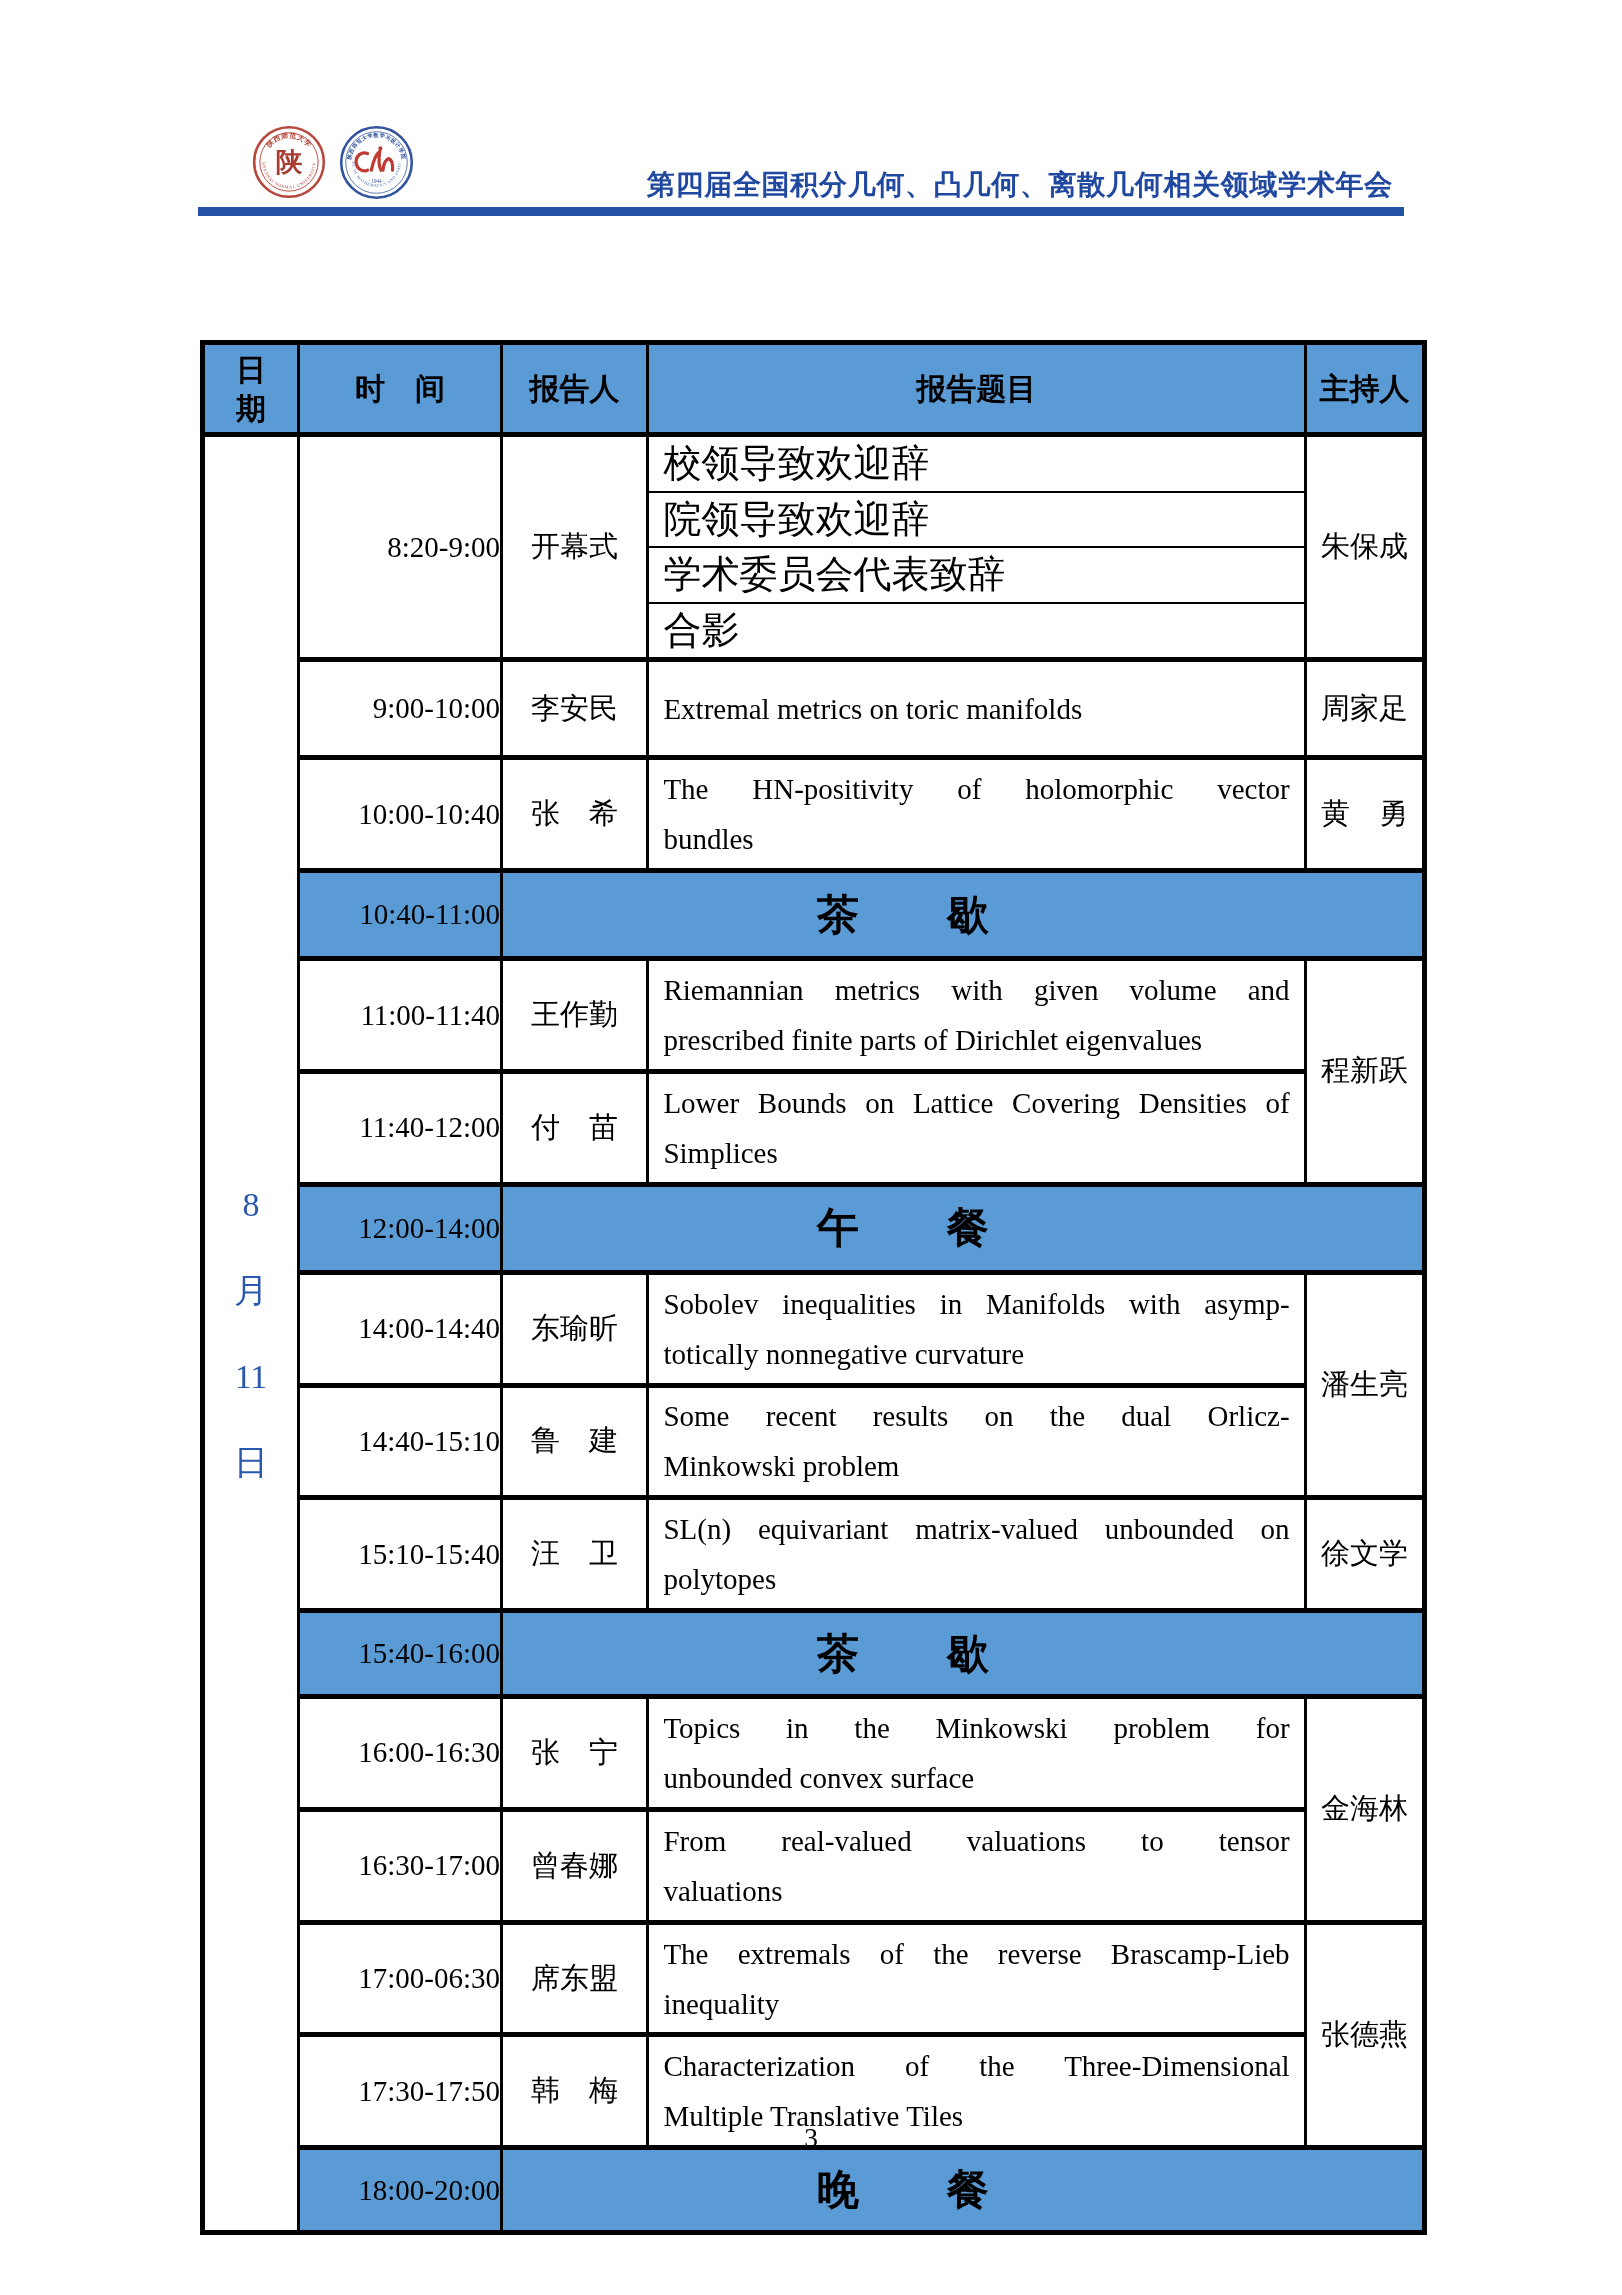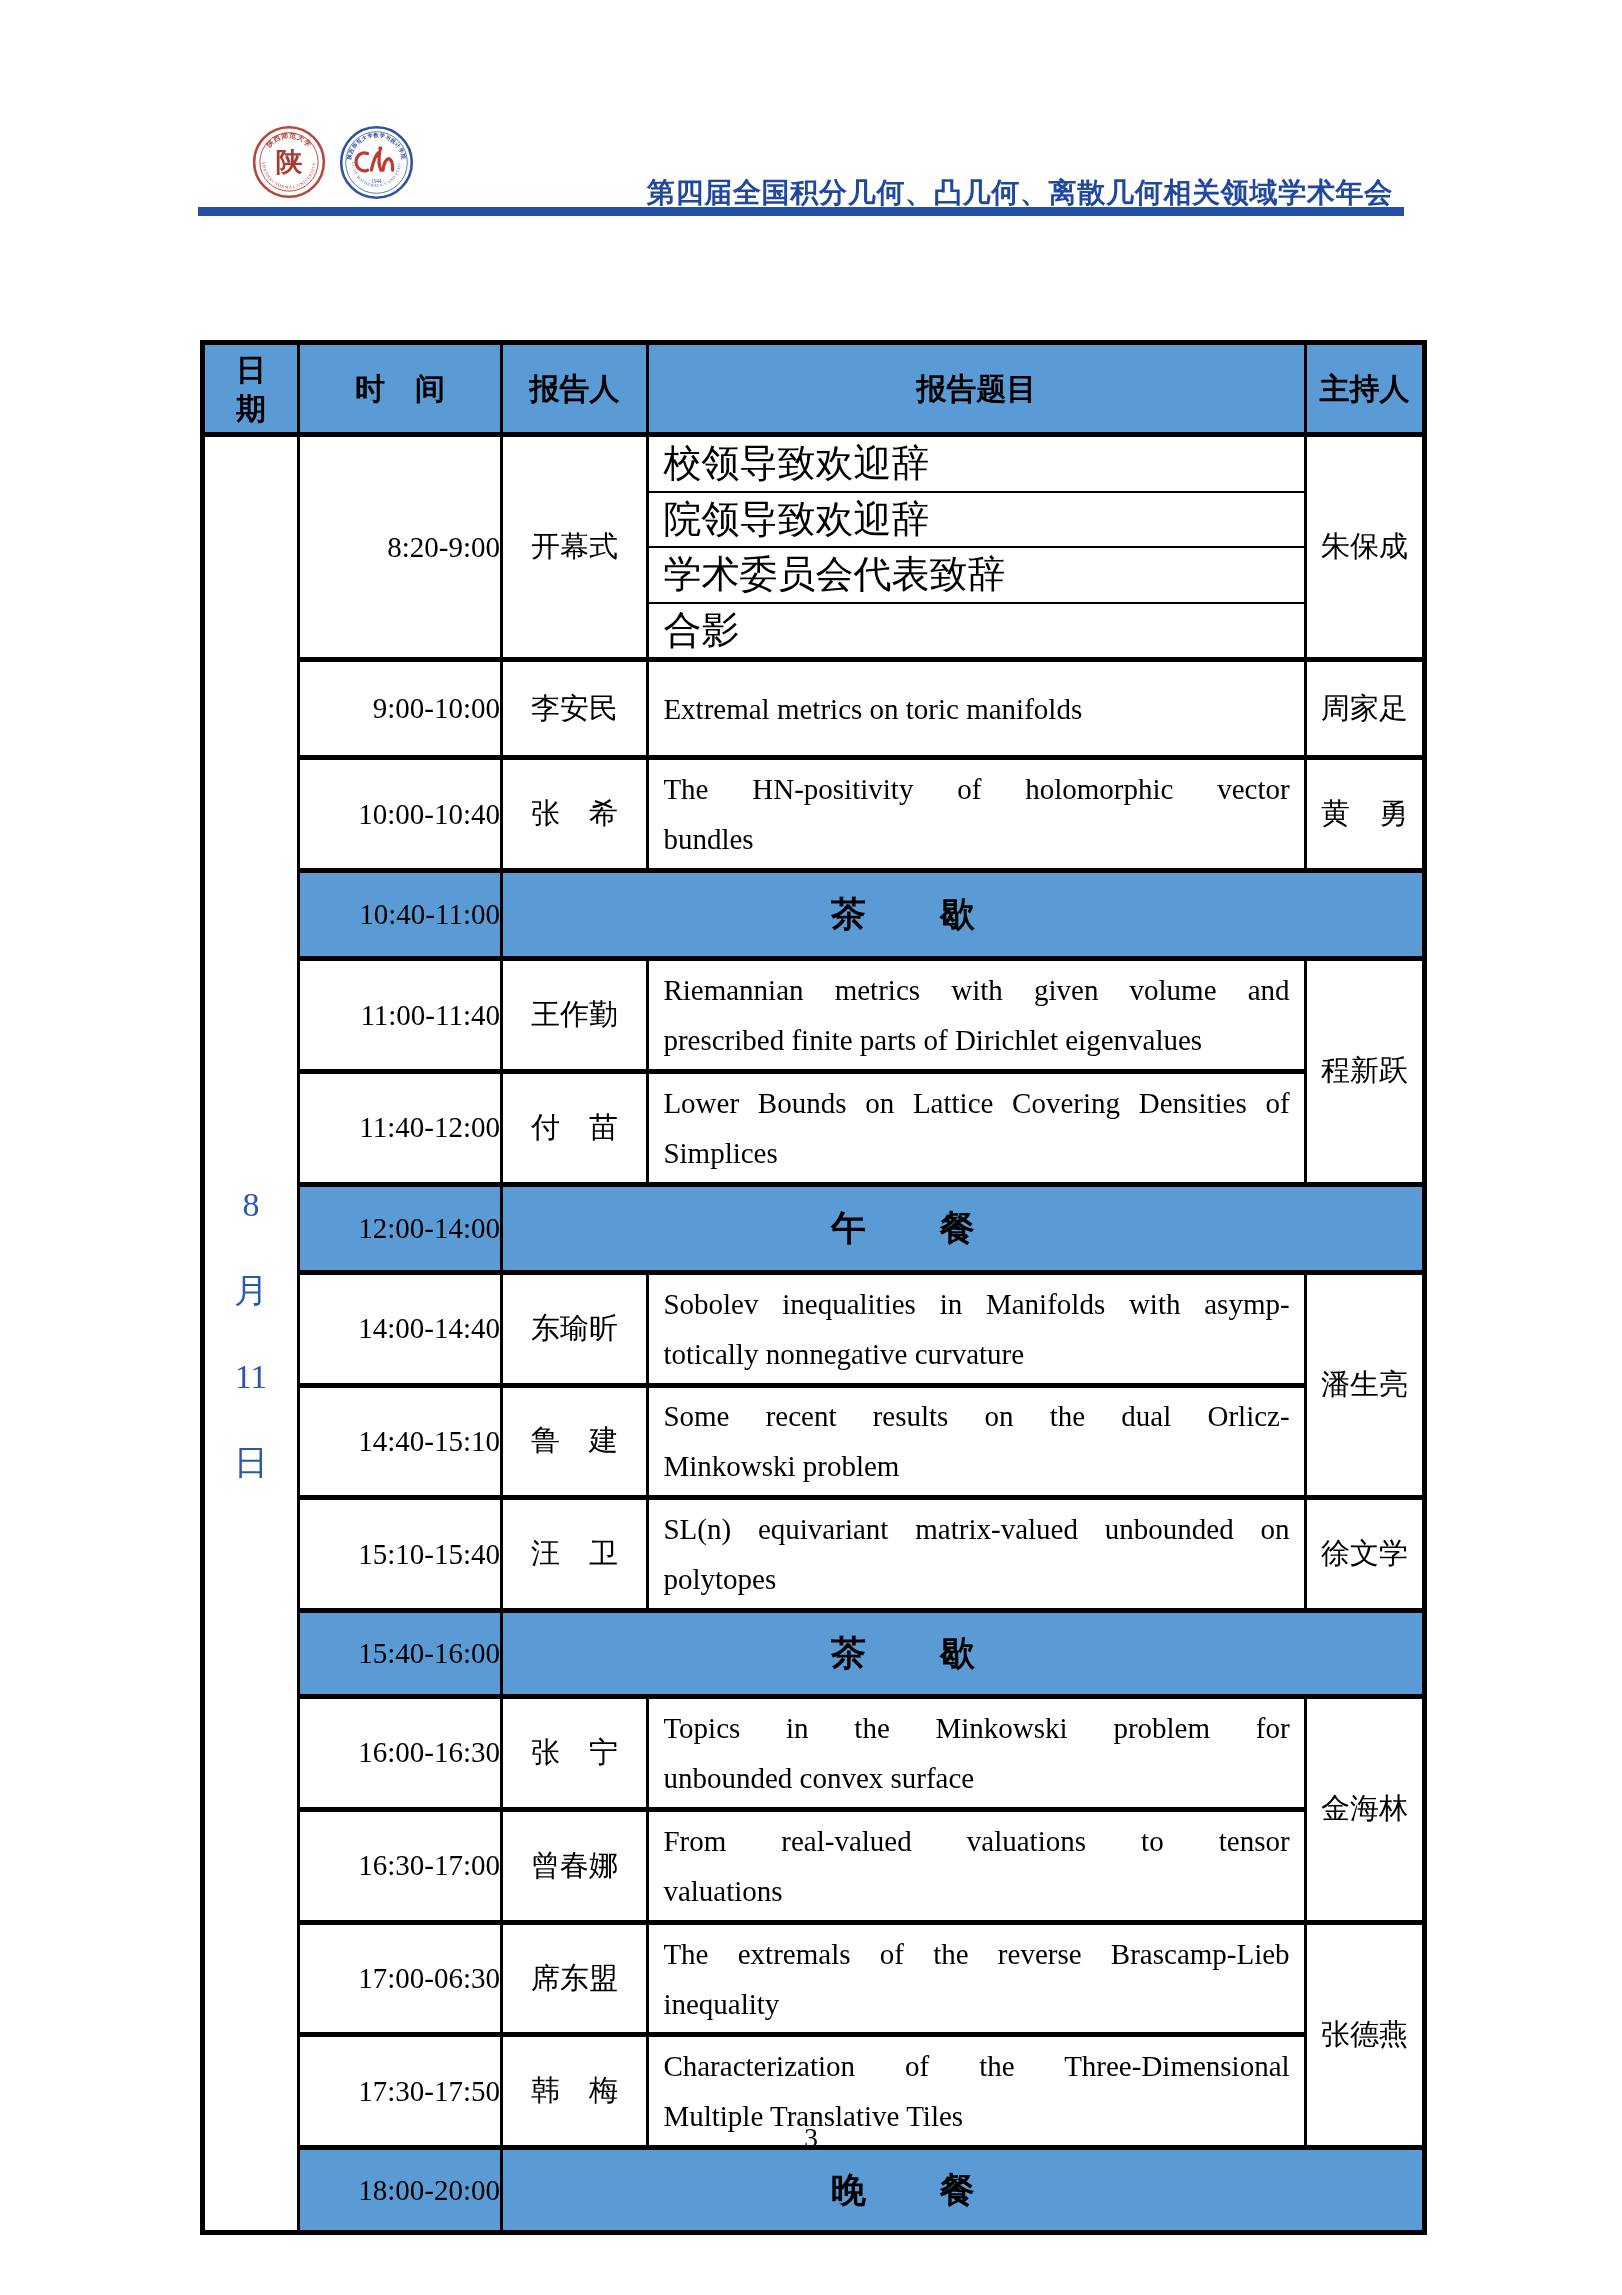--- a/index.html
+++ b/index.html
@@ -5,21 +5,21 @@
   html,body { margin:0; padding:0; background:#e8e8e8; }
   .page {
     position:relative; width:1622px; height:2295px; background:#ffffff;
     font-family:"Liberation Serif","DejaVu Serif",serif; overflow:hidden;
   }
   
   .logo { position:absolute; }
   .logo-red  { left:251px; top:124px; width:76px; height:76px; }
   .logo-blue { left:338px; top:124px; width:77px; height:77px; }
   .brand-title {
-    position:absolute; top:177px; right:229px; margin:0;
+    position:absolute; top:169px; right:229px; margin:0;
     font-family:"Liberation Sans","DejaVu Sans",sans-serif;
     font-weight:700; font-size:28px; line-height:31px; color:#2148A0;
     letter-spacing:0.7px; white-space:nowrap;
   }
   .header-rule { position:absolute; left:198px; top:207px; width:1206px; height:8.5px; background:#2450A5; }
   .page-title {
     position:absolute; top:234px; left:0; width:100%; margin:0;
     text-align:center; font-family:"Liberation Sans","DejaVu Sans",sans-serif;
     font-weight:700; font-size:60px; color:#1F47A3; letter-spacing:5.2px;
   }
@@ -44,21 +44,21 @@
     font-weight:400;
   }
   td.time-cell { font-size:29px;text-align:right; }
   td.speaker-cell, td.chair-cell { font-size:29px; }
   td.title-cell { padding:3.9px 14.4px; }
   td.title-cell .tl { text-align:justify; text-align-last:justify; line-height:50px; }
   td.title-cell .ll { text-align:left;  line-height:50px; }
   td.item-cell { text-align:left; padding:1.3px 14.4px; font-size:38px; }
   tr.band td { background:#5B9BD5; }
   td.band-label {
-    font-weight:700; font-size:35px; padding-right:118px; letter-spacing:1.3px;
+    font-weight:700; font-size:42px; padding-right:118px; letter-spacing:1.3px;
   }
   .page-number {
     position:absolute; top:2122px; left:0; width:100%;
     text-align:center; font-size:27.5px; color:#000;
   }
   svg .arc-text { letter-spacing:1px; }
 </style>
 </head>
 <body>
 

